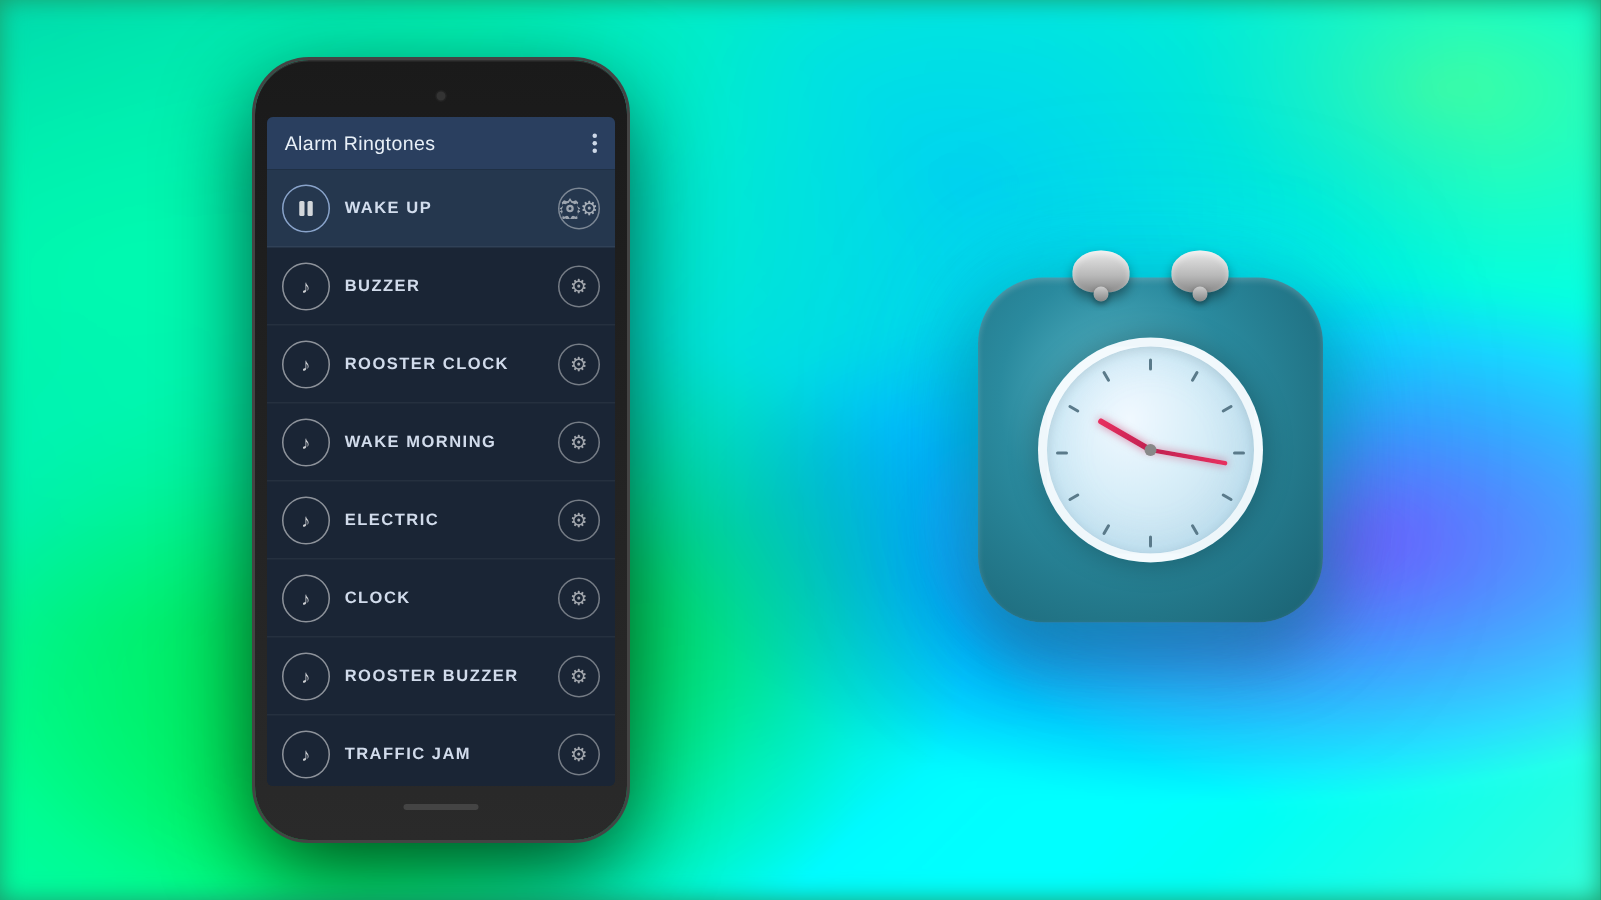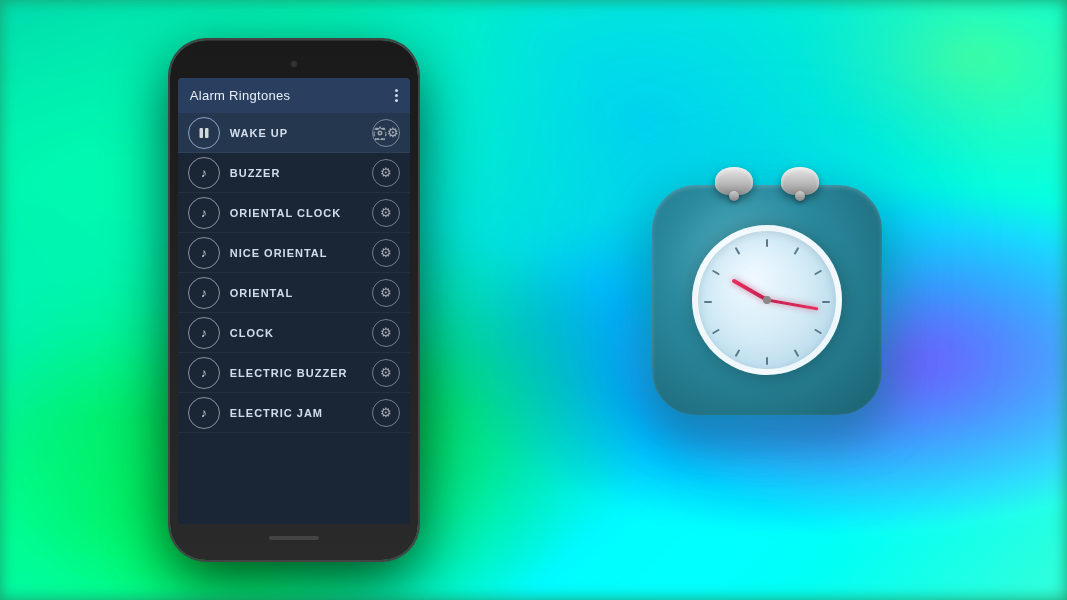--- a/index.html
+++ b/index.html
@@ -127,21 +127,21 @@
     .ringtone-list {
       flex: 1;
       overflow: hidden;
       background: #1a2535;
     }
 
     .ringtone-item {
       display: flex;
       align-items: center;
       padding: 0 10px;
-      height: 40px;
+      height: 52px;
       border-bottom: 1px solid rgba(255,255,255,0.05);
       cursor: pointer;
       position: relative;
     }
 
     .ringtone-item:first-child {
       background: rgba(100,160,220,0.15);
     }
 
     .ringtone-item-icon {
@@ -364,51 +364,51 @@
         </div>
 
         <div class="ringtone-item">
           <div class="ringtone-item-icon">♪</div>
           <span class="ringtone-name">BUZZER</span>
           <div class="settings-icon-btn">⚙</div>
         </div>
 
         <div class="ringtone-item">
           <div class="ringtone-item-icon">♪</div>
-          <span class="ringtone-name">ORIENTAL CLOCK</span>
-          <div class="settings-icon-btn">⚙</div>
-        </div>
-
-        <div class="ringtone-item">
-          <div class="ringtone-item-icon">♪</div>
-          <span class="ringtone-name">NICE ORIENTAL</span>
-          <div class="settings-icon-btn">⚙</div>
-        </div>
-
-        <div class="ringtone-item">
-          <div class="ringtone-item-icon">♪</div>
-          <span class="ringtone-name">ORIENTAL</span>
+          <span class="ringtone-name">ROOSTER CLOCK</span>
+          <div class="settings-icon-btn">⚙</div>
+        </div>
+
+        <div class="ringtone-item">
+          <div class="ringtone-item-icon">♪</div>
+          <span class="ringtone-name">WAKE MORNING</span>
+          <div class="settings-icon-btn">⚙</div>
+        </div>
+
+        <div class="ringtone-item">
+          <div class="ringtone-item-icon">♪</div>
+          <span class="ringtone-name">ELECTRIC</span>
           <div class="settings-icon-btn">⚙</div>
         </div>
 
         <div class="ringtone-item">
           <div class="ringtone-item-icon">♪</div>
           <span class="ringtone-name">CLOCK</span>
           <div class="settings-icon-btn">⚙</div>
         </div>
 
         <div class="ringtone-item">
           <div class="ringtone-item-icon">♪</div>
-          <span class="ringtone-name">ELECTRIC BUZZER</span>
-          <div class="settings-icon-btn">⚙</div>
-        </div>
-
-        <div class="ringtone-item">
-          <div class="ringtone-item-icon">♪</div>
-          <span class="ringtone-name">ELECTRIC JAM</span>
+          <span class="ringtone-name">ROOSTER BUZZER</span>
+          <div class="settings-icon-btn">⚙</div>
+        </div>
+
+        <div class="ringtone-item">
+          <div class="ringtone-item-icon">♪</div>
+          <span class="ringtone-name">TRAFFIC JAM</span>
           <div class="settings-icon-btn">⚙</div>
         </div>
 
       </div>
     </div>
 
     <div class="phone-home-bar">
       <div class="home-bar-line"></div>
     </div>
   </div>

